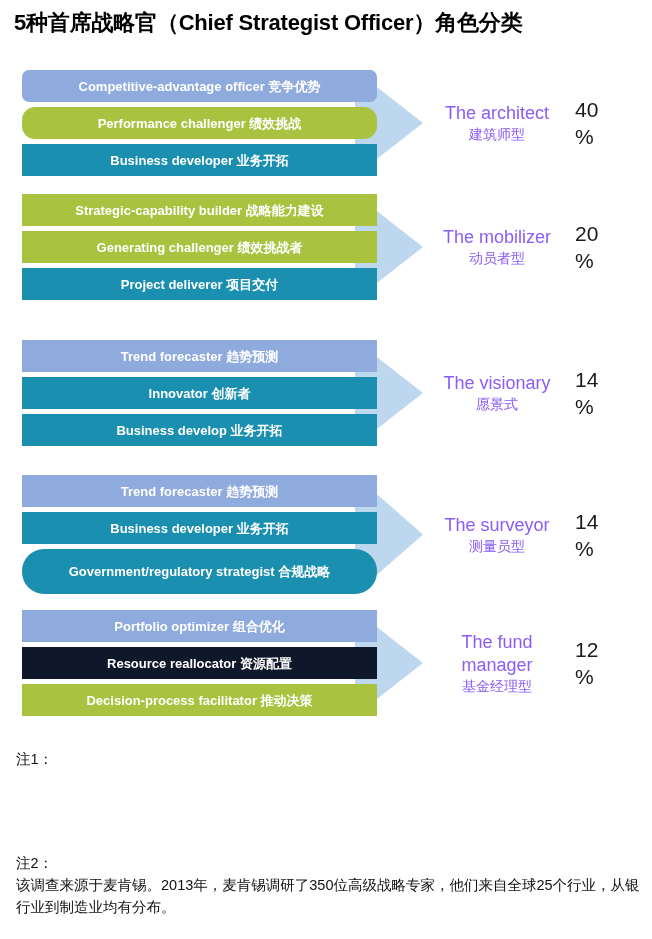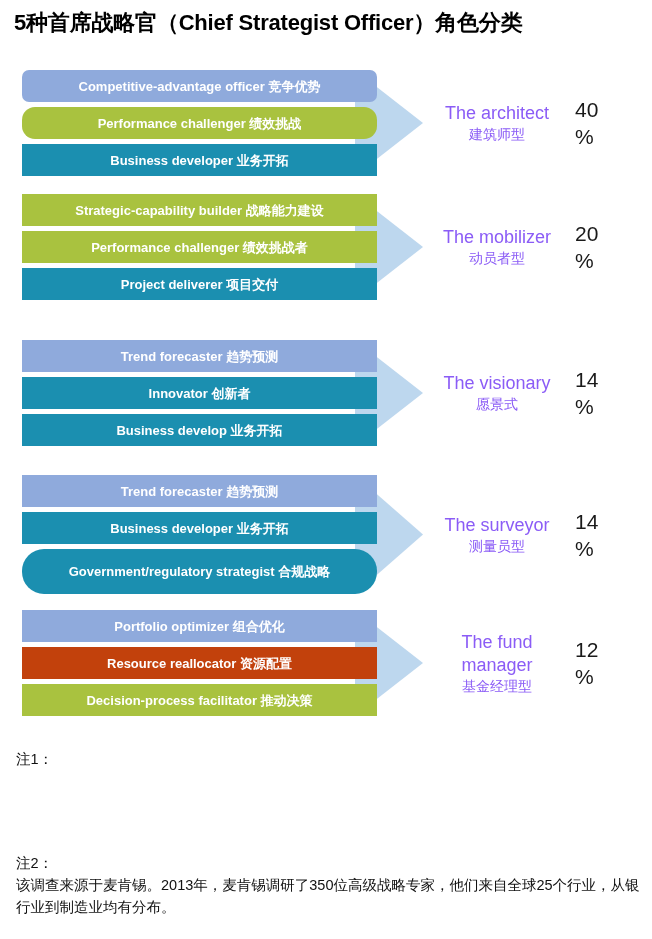--- a/index.html
+++ b/index.html
@@ -153,21 +153,21 @@
       <div class="arrow">
         <svg viewBox="0 0 68 100" preserveAspectRatio="none">
           <polygon points="0,0 68,50 0,100" fill="#bdd7ee"></polygon>
         </svg>
       </div>
       <div class="bars">
         <div class="bar bar-h1" style="background: rgb(169, 194, 63);">
           <span>Strategic-capability builder 战略能力建设</span>
         </div>
         <div class="bar bar-h1" style="background: rgb(169, 194, 63);">
-          <span>Performance challenger 绩效挑战者</span>
+          <span>Generating challenger 绩效挑战者</span>
         </div>
         <div class="bar bar-h1" style="background: rgb(27, 143, 176); text-align: center;">
           <span>Project deliverer 项目交付</span>
         </div>
       </div>
       <div class="role" style="top: 50%; transform: translateY(-50%);"><span>The mobilizer</span><span class="cn">动员者型</span></div>
       <div class="pct" style="top: 50%; transform: translateY(-50%);"><span>20</span><span class="sym">%</span></div>
     </div>
     <div class="group" style="top: 280px; height: 106px;">
       <div class="arrow">
@@ -212,21 +212,21 @@
     <div class="group" style="top: 550px; height: 106px;">
       <div class="arrow">
         <svg viewBox="0 0 68 100" preserveAspectRatio="none">
           <polygon points="0,0 68,50 0,100" fill="#bdd7ee"></polygon>
         </svg>
       </div>
       <div class="bars">
         <div class="bar bar-h1" style="background: rgb(143, 170, 220);">
           <span>Portfolio optimizer 组合优化</span>
         </div>
-        <div class="bar bar-h1" style="background: #c2410c;">
+        <div class="bar bar-h1" style="background: #0f172a;">
           <span>Resource reallocator 资源配置</span>
         </div>
         <div class="bar bar-h1" style="background: rgb(169, 194, 63);">
           <span>Decision-process facilitator 推动决策</span>
         </div>
       </div>
       <div class="role" style="top: 50%; transform: translateY(-50%);"><span>The fund manager</span><span class="cn">基金经理型</span></div>
       <div class="pct" style="top: 50%; transform: translateY(-50%);"><span>12</span><span class="sym">%</span></div>
     </div>
   </div>

